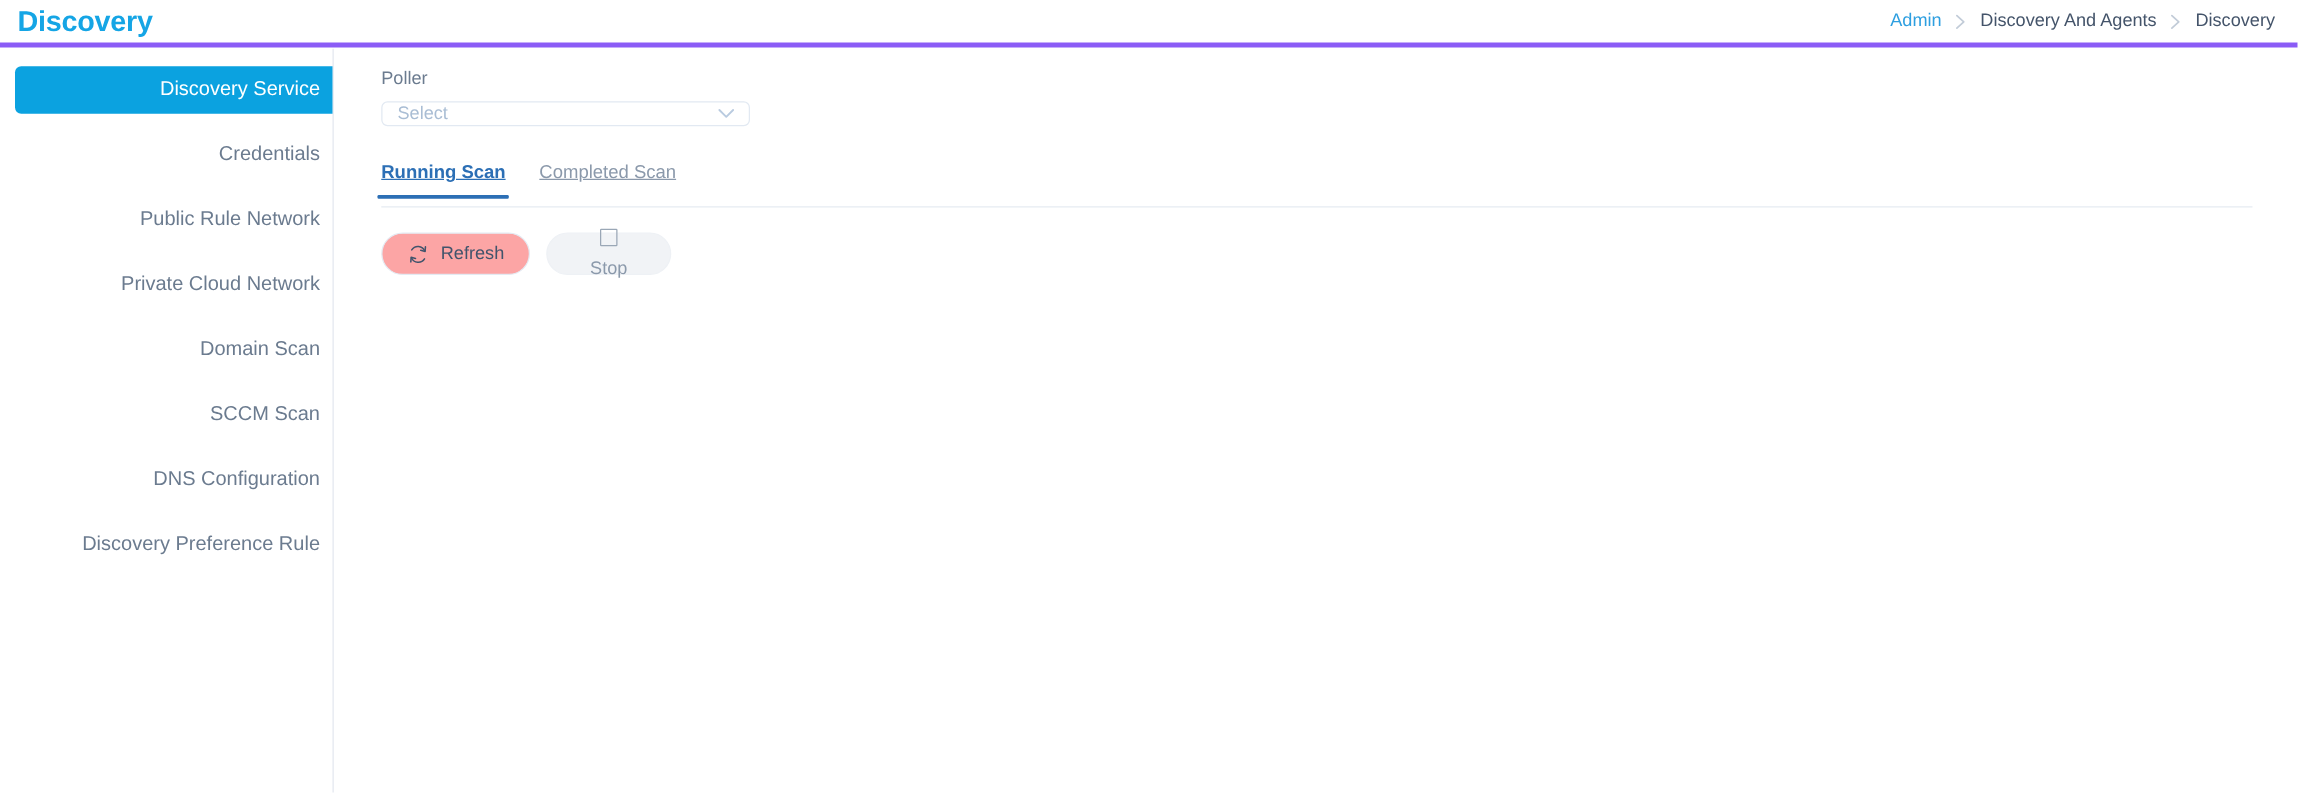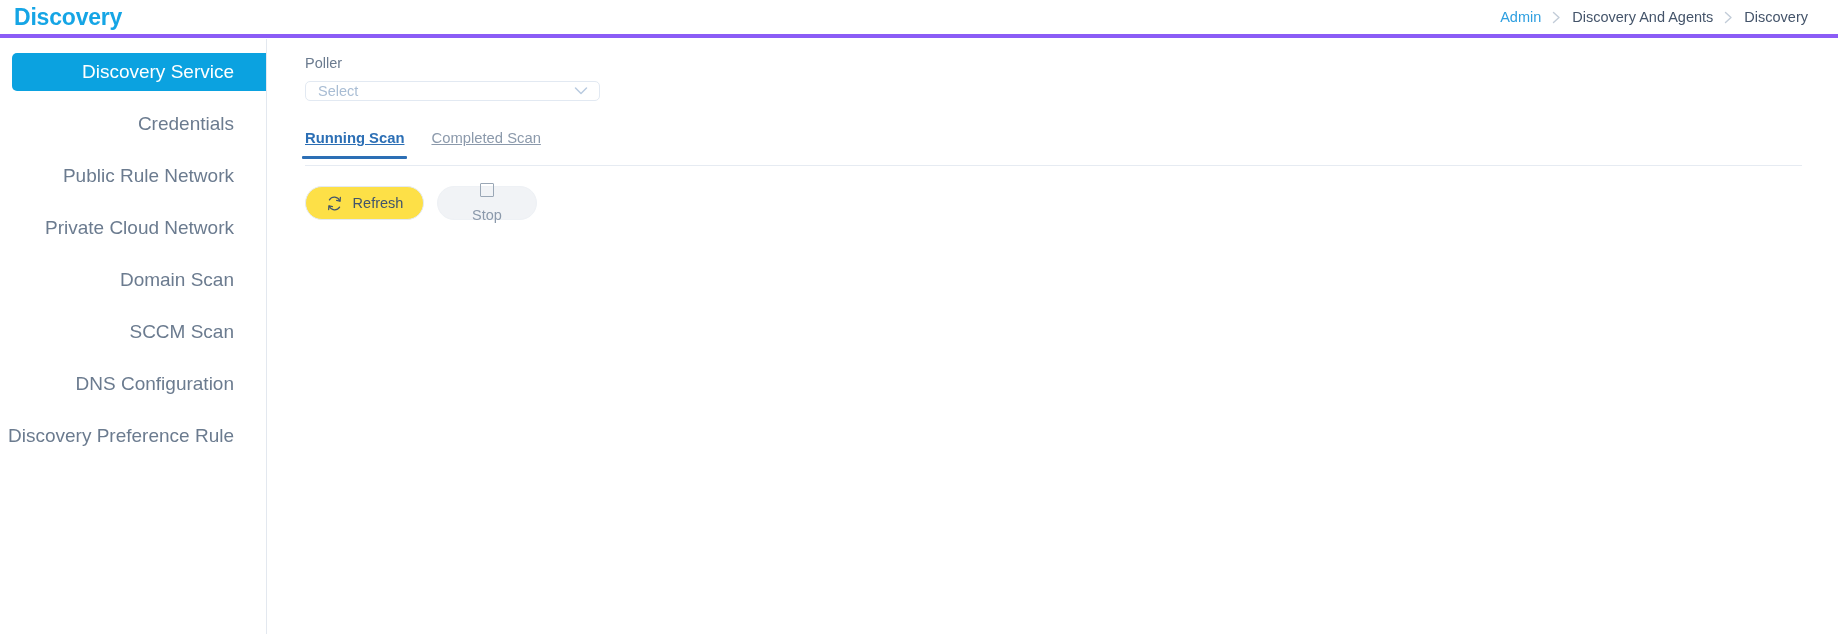--- a/index.html
+++ b/index.html
@@ -36,21 +36,21 @@
   }
   .page-title {
     margin-left: 14px;
     font-size: 23px;
     font-weight: bold;
     color: #15a5e5;
     letter-spacing: -0.2px;
     line-height: 1;
   }
   .breadcrumb {
-    margin-right: 30px;
+    margin-right: 18px;
     display: flex;
     align-items: center;
     font-size: 14.5px;
     color: #4a5568;
     white-space: nowrap;
   }
   .breadcrumb .crumb-link {
     color: #2e9fe0;
   }
   .breadcrumb .crumb-plain {
@@ -75,25 +75,25 @@
     width: 267px;
     height: 595px;
     background: #ffffff;
     border-right: 1px solid #e3e8ef;
     box-sizing: border-box;
     padding-top: 14px;
   }
   .side-item {
     height: 38px;
     margin: 0 0 14px 0;
-    padding-right: 32px;
+    padding-right: 10px;
     display: flex;
     align-items: center;
     justify-content: flex-end;
-    font-size: 19px;
+    font-size: 16px;
     color: #6b7b8f;
     border-radius: 4px;
     cursor: pointer;
     box-sizing: border-box;
   }
   .side-item.active {
     background: #0ba2e0;
     color: #ffffff;
     margin-left: 12px;
     margin-right: 0;
@@ -190,21 +190,21 @@
     justify-content: center;
     gap: 10px;
     font-size: 14.5px;
     box-sizing: border-box;
     cursor: pointer;
     user-select: none;
   }
   .btn-refresh {
     width: 119px;
     border: 1px solid #e4eaf2;
-    background: #fde047;
+    background: #fca5a5;
     color: #41546c;
   }
   .btn-stop {
     width: 100px;
     border: 1px solid #eef1f5;
     background: #f1f3f6;
     color: #8b99ab;
     flex-direction: column;
   }
   .btn .ico {

